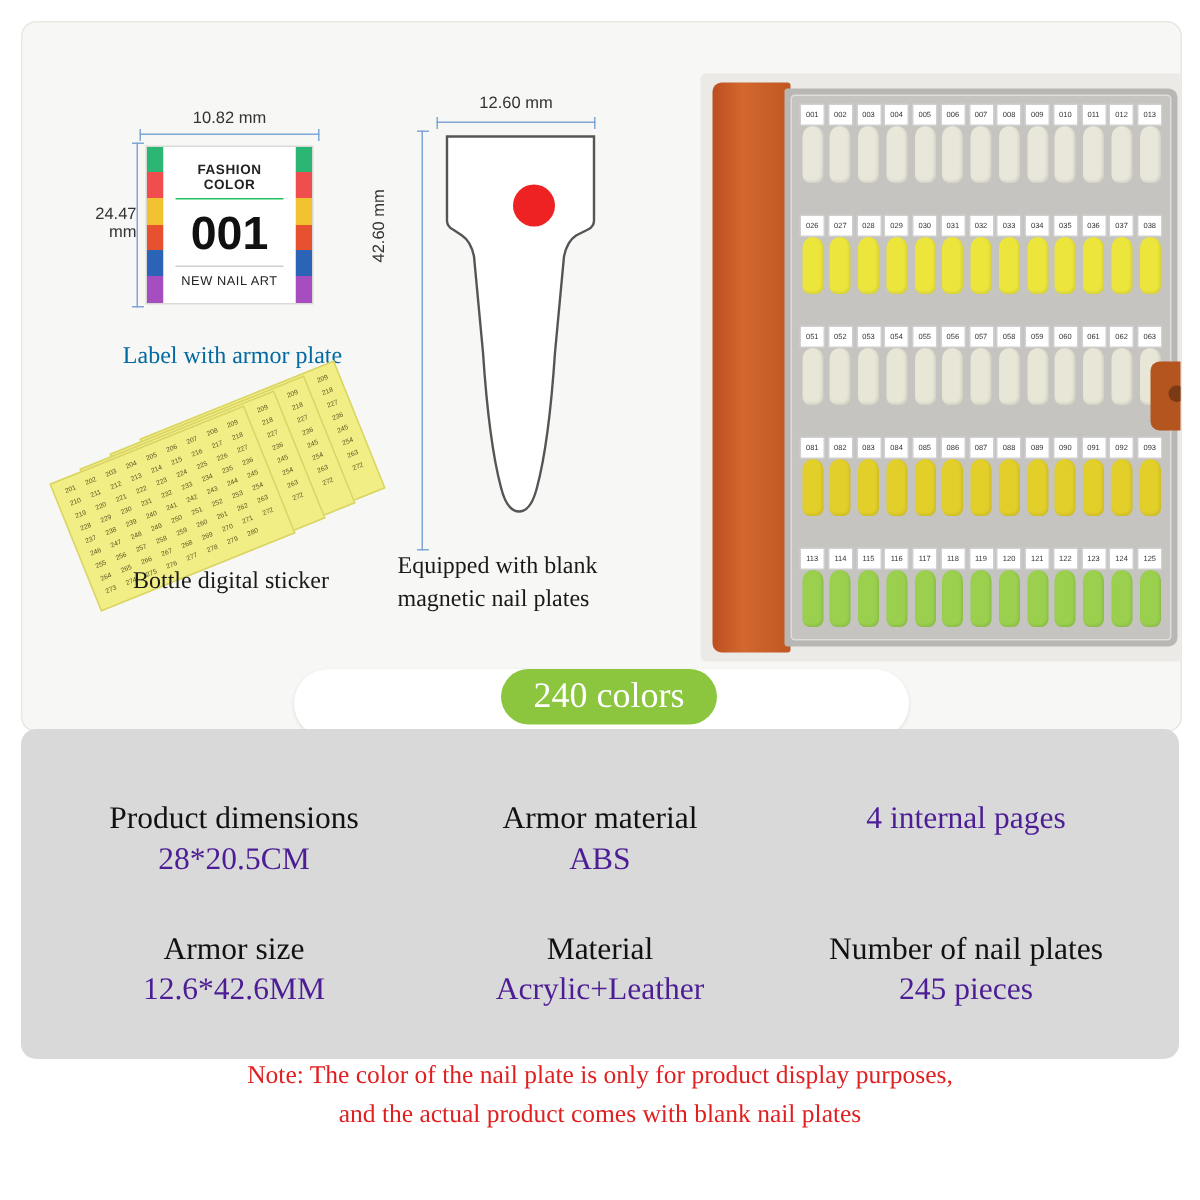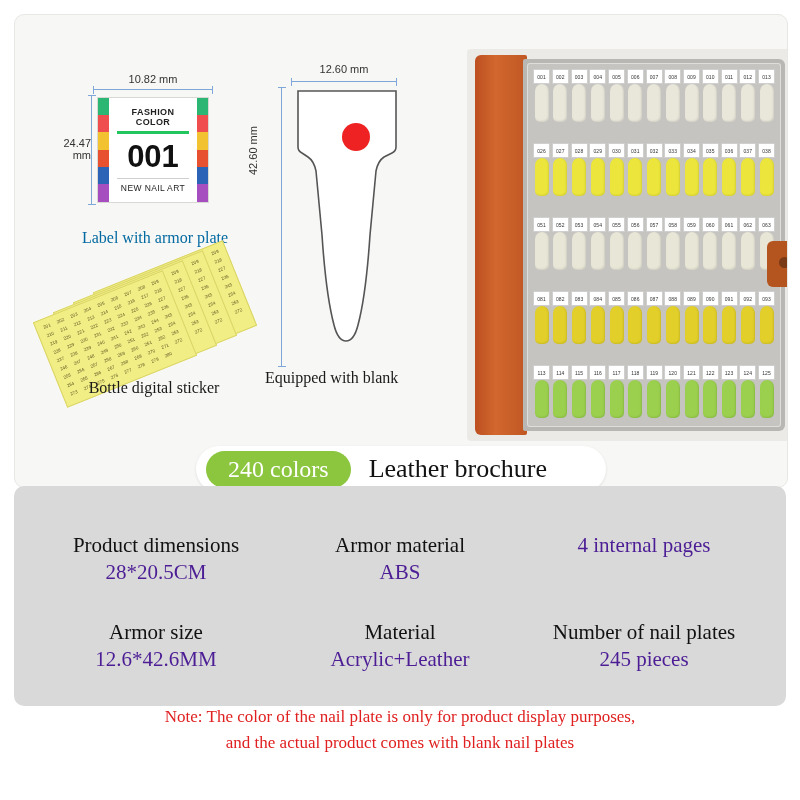--- a/index.html
+++ b/index.html
@@ -121,21 +121,21 @@
     flex-direction: column;
     align-items: center;
     justify-content: center;
     background: #fff;
   }
   .lc-top {
     font-size: 9px;
     letter-spacing: 0.4px;
     color: #222;
     font-weight: bold;
-    border-bottom: 3px solid #22c55e;
+    border-bottom: 1px solid #22c55e;
     padding-bottom: 4px;
     width: 72px;
     text-align: center;
   }
   .lc-num {
     font-size: 31px;
     font-weight: bold;
     color: #111;
     line-height: 1.1;
     margin: 6px 0 4px;
@@ -383,20 +383,21 @@
     position: absolute;
     left: 196px;
     top: 446px;
     width: 410px;
     height: 46px;
     background: #ffffff;
     border-radius: 23px;
     display: flex;
     align-items: center;
     box-shadow: 0 1px 3px rgba(0,0,0,0.10);
+    flex-direction: column;
   }
   .banner-pill {
     margin-left: 10px;
     background: #8cc63f;
     color: #ffffff;
     border-radius: 20px;
     padding: 5px 22px;
     font-size: 24px;
     font-family: "Liberation Serif", serif;
   }
@@ -819,20 +820,21 @@
     <div class="dim-v2-label">42.60 mm</div>
     <div class="dim-line-v2"></div>
 
     <svg class="plate-svg" width="120" height="280" viewBox="0 0 120 280">
       <path d="M22 6 L98 6 L98 62 Q98 66 94 68 L86 72 Q80 76 78 86 L72 150 Q68 210 60 240 Q56 256 48 256 Q40 256 36 240 Q28 210 24 150 L18 86 Q16 76 10 72 L4 68 Q0 66 0 62 L0 6 Z" transform="translate(11,0)" fill="#ffffff" stroke="#555555" stroke-width="1.6"></path>
       <circle cx="69" cy="52" r="14" fill="#ee2222"></circle>
     </svg>
 
     <div class="cap-plate">
       <div>Equipped with blank</div>
+      <div>magnetic nail plates</div>
     </div>
 
     <div class="book-photo">
       <div class="book-spine"></div>
       <div class="book-pages">
         <div class="sheet-plastic"></div>
         <div class="nail-grid" id="nail-grid">
             <div class="nail-row">
               <div class="nail-cell">
                 <div class="nail-tag">001</div>

